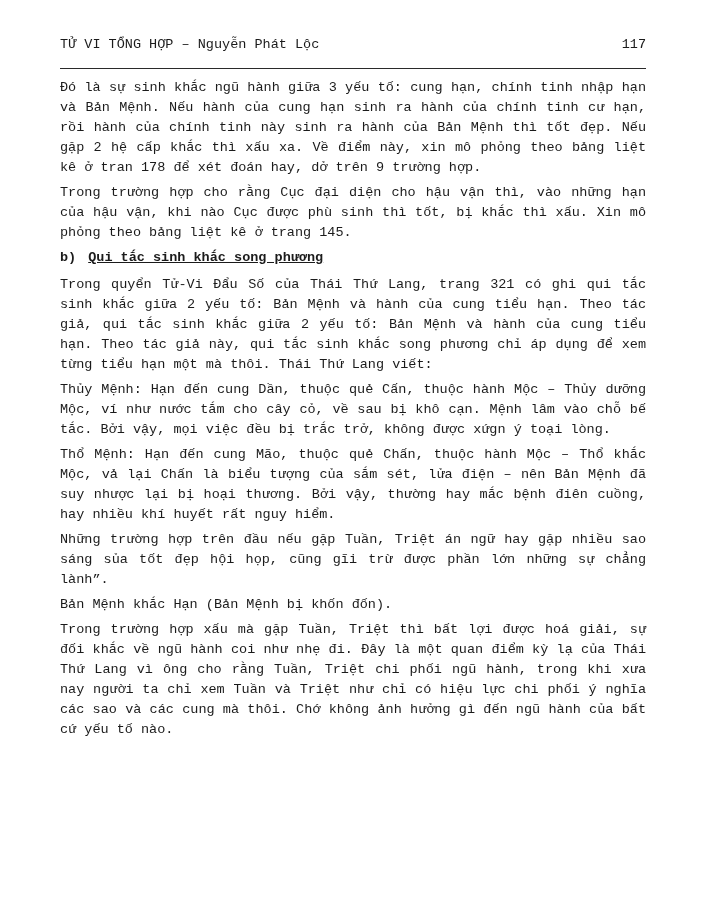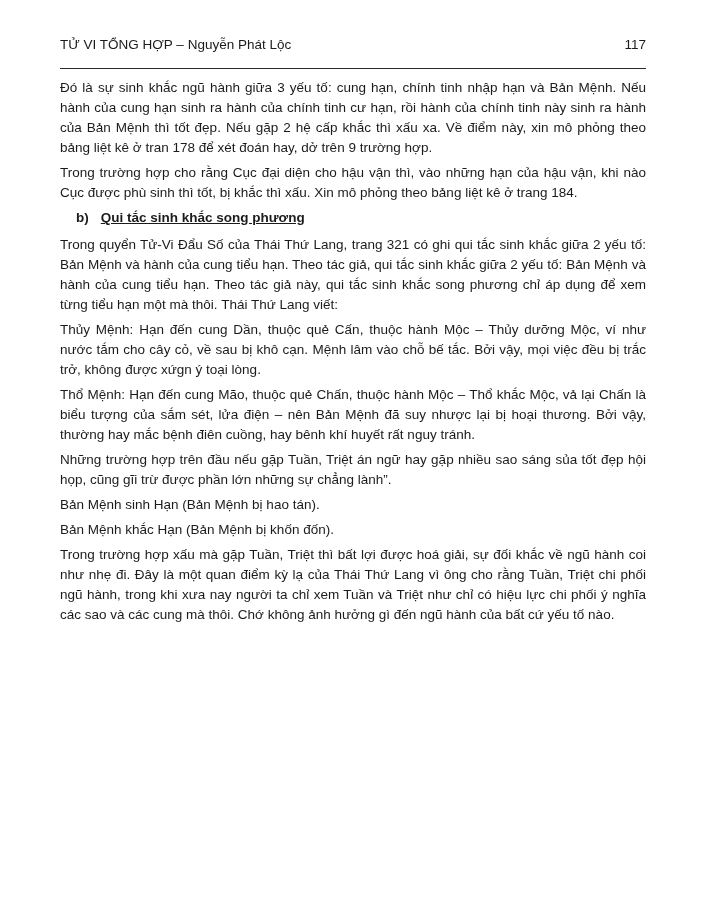--- a/index.html
+++ b/index.html
@@ -7,21 +7,21 @@
     padding: 0;
     background: #ffffff;
   }
   .page {
     position: relative;
     width: 705px;
     height: 913px;
     background: #ffffff;
     box-sizing: border-box;
     padding: 36px 59px 0 60px;
-    font-family: Liberation Sans, sans-serif;
+    font-family: Liberation Mono, monospace;
     color: #1b1b1b;
     overflow: hidden;
   }
   .running-header {
     display: flex;
     justify-content: space-between;
     align-items: baseline;
     font-size: 13.5px;
     line-height: 18px;
     margin-bottom: 14px;
@@ -34,21 +34,21 @@
   .content p {
     margin: 0 0 5px 0;
     font-size: 13.5px;
     line-height: 20px;
     text-align: justify;
   }
   .section-heading {
     font-size: 13.5px;
     line-height: 20px;
     font-weight: bold;
-    margin: 3px 0 7px 16px;
+    margin: 3px 0 7px 0;
   }
   .section-heading .heading-title {
     text-decoration: underline;
     margin-left: 12px;
   }
 </style>
 </head>
 <body>
 
 <div class="page">
@@ -56,28 +56,27 @@
   <div class="running-header">
     <span>TỬ VI TỔNG HỢP – Nguyễn Phát Lộc</span>
     <span>117</span>
   </div>
 
   <hr class="header-rule">
 
   <div class="content">
 
     <p>Đó là sự sinh khắc ngũ hành giữa 3 yếu tố: cung hạn, chính tinh nhập hạn và Bản Mệnh. Nếu hành của cung hạn sinh ra hành của chính tinh cư hạn, rồi hành của chính tinh này sinh ra hành của Bản Mệnh thì tốt đẹp. Nếu gặp 2 hệ cấp khắc thì xấu xa. Về điểm này, xin mô phỏng theo bảng liệt kê ở tran 178 để xét đoán hay, dở trên 9 trường hợp.</p>
-    <p>Trong trường hợp cho rằng Cục đại diện cho hậu vận thì, vào những hạn của hậu vận, khi nào Cục được phù sinh thì tốt, bị khắc thì xấu. Xin mô phỏng theo bảng liệt kê ở trang 184.</p>
+    <p>Trong trường hợp cho rằng Cục đại diện cho hậu vận thì, vào những hạn của hậu vận, khi nào Cục được phù sinh thì tốt, bị khắc thì xấu. Xin mô phỏng theo bảng liệt kê ở trang 145.</p>
 
     <div class="section-heading">
       <span class="heading-marker">b)</span><span class="heading-title">Qui tắc sinh khắc song phương</span>
     </div>
 
     <p>Trong quyển Tử-Vi Đẩu Số của Thái Thứ Lang, trang 321 có ghi qui tắc sinh khắc giữa 2 yếu tố: Bản Mệnh và hành của cung tiểu hạn. Theo tác giả, qui tắc sinh khắc giữa 2 yếu tố: Bản Mệnh và hành của cung tiểu hạn. Theo tác giả này, qui tắc sinh khắc song phương chỉ áp dụng để xem từng tiểu hạn một mà thôi. Thái Thứ Lang viết:</p>
     <p>Thủy Mệnh: Hạn đến cung Dần, thuộc quẻ Cấn, thuộc hành Mộc – Thủy dưỡng Mộc, ví như nước tắm cho cây cỏ, về sau bị khô cạn. Mệnh lâm vào chỗ bế tắc. Bởi vậy, mọi việc đều bị trắc trở, không được xứgn ý toại lòng.</p>
-    <p>Thổ Mệnh: Hạn đến cung Mão, thuộc quẻ Chấn, thuộc hành Mộc – Thổ khắc Mộc, vả lại Chấn là biểu tượng của sắm sét, lửa điện – nên Bản Mệnh đã suy nhược lại bị hoại thương. Bởi vậy, thường hay mắc bệnh điên cuồng, hay bênh khí huyết rất nguy tránh.</p>
+    <p>Thổ Mệnh: Hạn đến cung Mão, thuộc quẻ Chấn, thuộc hành Mộc – Thổ khắc Mộc, vả lại Chấn là biểu tượng của sắm sét, lửa điện – nên Bản Mệnh đã suy nhược lại bị hoại thương. Bởi vậy, thường hay mắc bệnh điên cuồng, hay nhiều khí huyết rất nguy hiểm.</p>
     <p>Những trường hợp trên đầu nếu gặp Tuần, Triệt án ngữ hay gặp nhiều sao sáng sủa tốt đẹp hội họp, cũng gĩi trừ được phần lớn những sự chẳng lành”.</p>
-    <p>Bản Mệnh sinh Hạn (Bản Mệnh bị hao tán).</p>
     <p>Bản Mệnh khắc Hạn (Bản Mệnh bị khốn đốn).</p>
     <p>Trong trường hợp xấu mà gặp Tuần, Triệt thì bất lợi được hoá giải, sự đối khắc về ngũ hành coi như nhẹ đi. Đây là một quan điểm kỳ lạ của Thái Thứ Lang vì ông cho rằng Tuần, Triệt chi phối ngũ hành, trong khi xưa nay người ta chỉ xem Tuần và Triệt như chỉ có hiệu lực chi phối ý nghĩa các sao và các cung mà thôi. Chớ không ảnh hưởng gì đến ngũ hành của bất cứ yếu tố nào.</p>
 
   </div>
 </div>
 
 </body></html>

